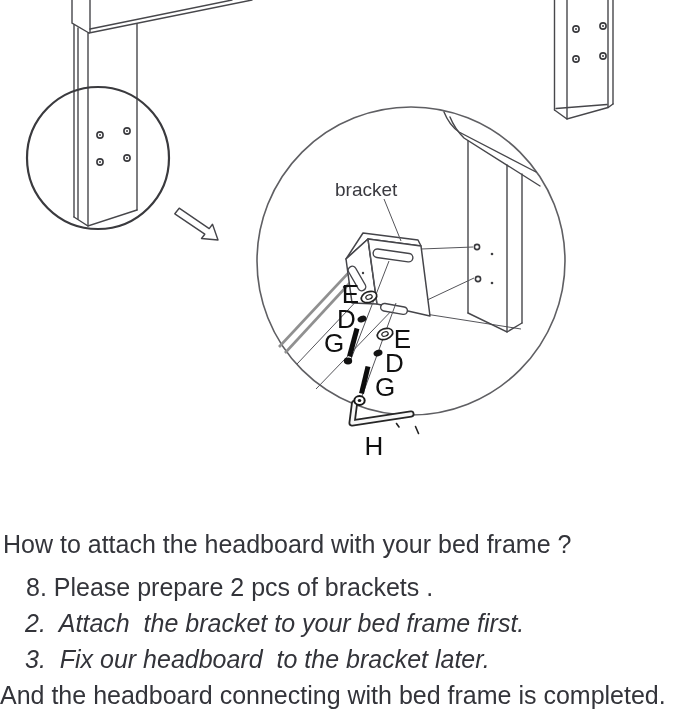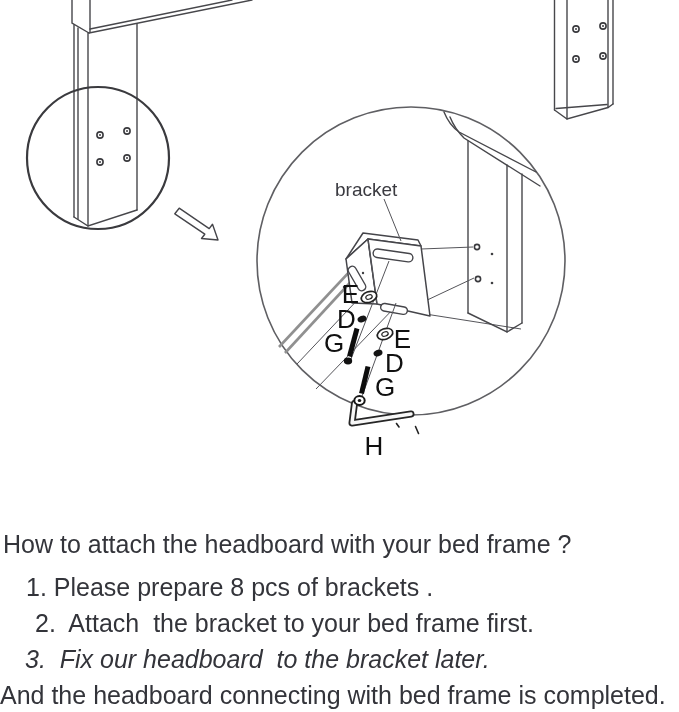--- a/index.html
+++ b/index.html
@@ -156,16 +156,16 @@
     <text class="svgtext" x="346.5" y="328" text-anchor="middle">D</text>
     <text class="svgtext" x="334" y="352" text-anchor="middle">G</text>
     <text class="svgtext" x="402.5" y="348" text-anchor="middle">E</text>
     <text class="svgtext" x="394.5" y="372" text-anchor="middle">D</text>
     <text class="svgtext" x="385" y="396" text-anchor="middle">G</text>
     <text class="svgtext" x="374" y="455" text-anchor="middle">H</text>
   </g>
 </svg>
 
 <div class="txt" style="left:3px;top:531px;">How to attach the headboard with your bed frame ?</div>
-<div class="txt" style="left:26px;top:574px;">1. Please prepare 8 pcs of brackets .</div>
-<div class="txt" style="left:35px;top:610px;">2.  Attach  the bracket to your bed frame first.</div>
+<div class="txt" style="left:26px;top:574px;">8. Please prepare 2 pcs of brackets .</div>
+<div class="txt" style="left:25px;top:610px;font-style:italic;">2.  Attach  the bracket to your bed frame first.</div>
 <div class="txt" style="left:25px;top:646px;font-style:italic;">3.  Fix our headboard  to the bracket later.</div>
 <div class="txt" style="left:0px;top:682px;">And the headboard connecting with bed frame is completed.</div>
 
 </body></html>

